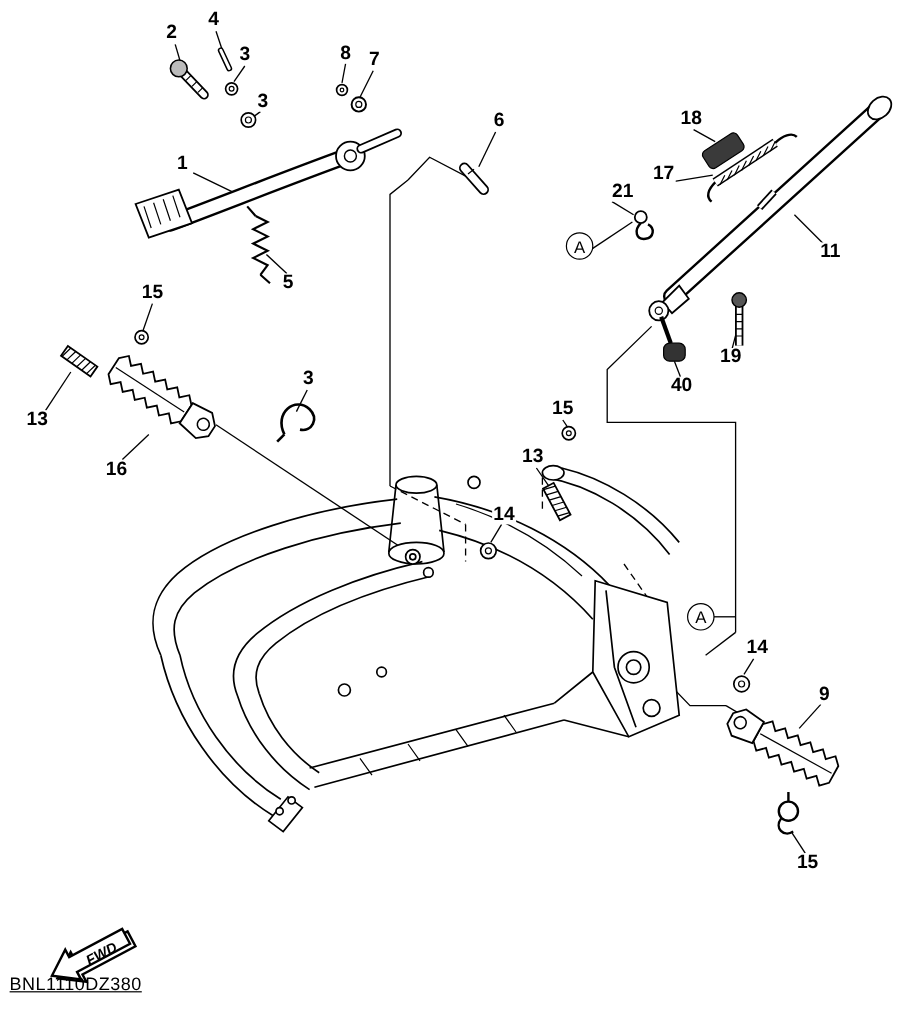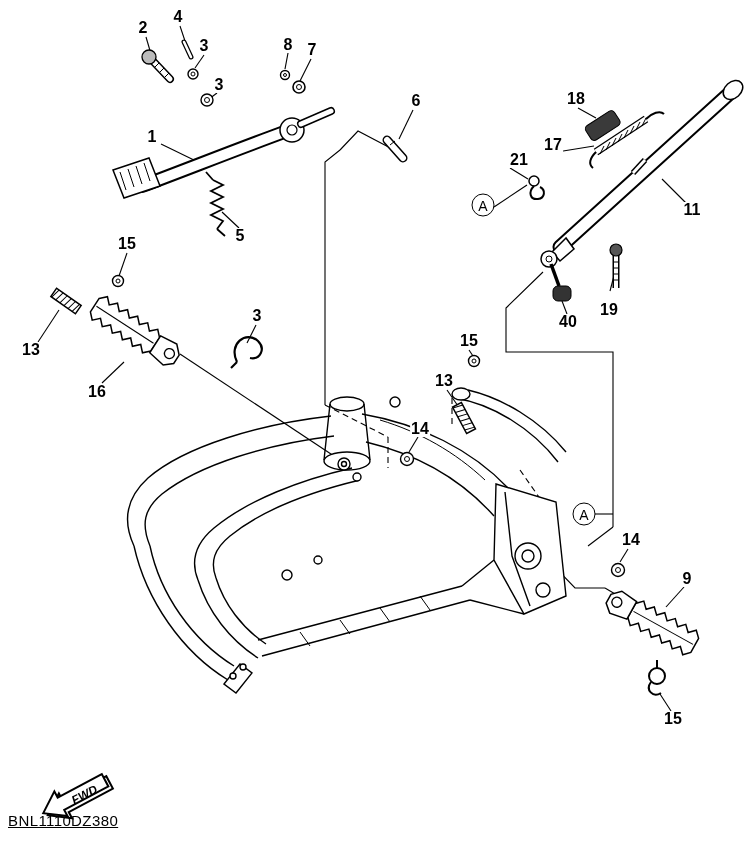--- a/index.html
+++ b/index.html
@@ -279,21 +279,21 @@
   <div class="callout" style="left:257px;top:316px">3</div>
   <div class="callout" style="left:31px;top:350px">13</div>
   <div class="callout" style="left:444px;top:381px">13</div>
   <div class="callout" style="left:420px;top:429px">14</div>
   <div class="callout" style="left:631px;top:540px">14</div>
   <div class="callout" style="left:127px;top:244px">15</div>
   <div class="callout" style="left:469px;top:341px">15</div>
   <div class="callout" style="left:692px;top:210px">11</div>
   <div class="callout" style="left:553px;top:145px">17</div>
   <div class="callout" style="left:576px;top:99px">18</div>
-  <div class="callout" style="left:609px;top:310px">19</div>
+  <div class="callout" style="left:609px;top:298px">19</div>
   <div class="callout" style="left:568px;top:322px">40</div>
   <div class="callout" style="left:519px;top:160px">21</div>
 
   <div class="ref-marker" style="left:483px;top:205px">A</div>
   <div class="ref-marker" style="left:584px;top:514px">A</div>
 
   <div class="part-code">BNL1110DZ380</div>
 
 </div>
 

